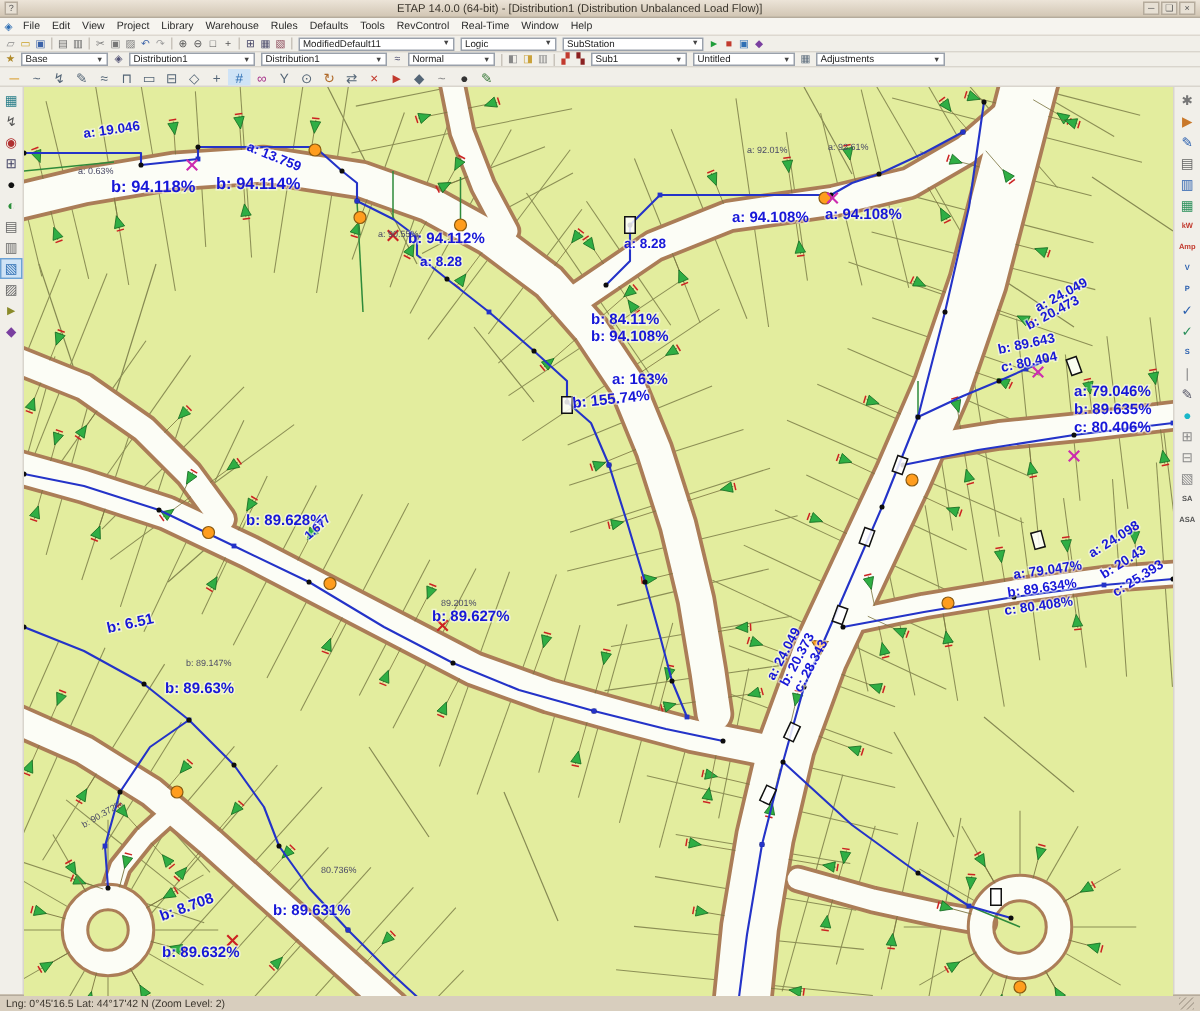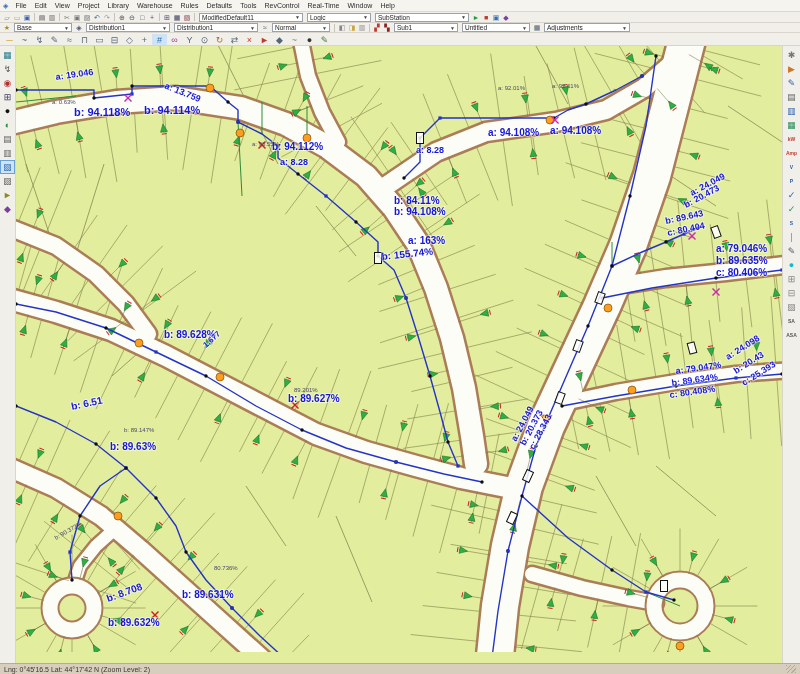--- a/index.html
+++ b/index.html
@@ -44,20 +44,29 @@
   .statusbar{height:11px;flex:none;background:#d8cebe;border-top:1px solid #b5ab9c;
     display:flex;align-items:center;font-size:7px;color:#3a352c;padding:0 4px;box-sizing:border-box;}
   .status-fill{flex:1;}
   .grip{width:10px;height:8px;background:repeating-linear-gradient(135deg,#b5ab9c,#b5ab9c 1px,transparent 1px,transparent 3px);}
 </style>
 </head>
 <body>
 
 <div class="app">
 
+  <div class="titlebar">
+    <div class="help-badge">?</div>
+    <div class="title-text">ETAP 14.0.0 (64-bit) - [Distribution1 (Distribution Unbalanced Load Flow)]</div>
+    <div id="winbtns" style="display:flex;">
+        <div class="win-btn">─</div>
+        <div class="win-btn">❏</div>
+        <div class="win-btn">×</div>
+      </div>
+  </div>
 
   <div class="menubar">
     <span class="app-glyph">◈</span>
     <nav id="menu" style="display:flex;">
         <span class="menu-item">File</span>
         <span class="menu-item">Edit</span>
         <span class="menu-item">View</span>
         <span class="menu-item">Project</span>
         <span class="menu-item">Library</span>
         <span class="menu-item">Warehouse</span>

